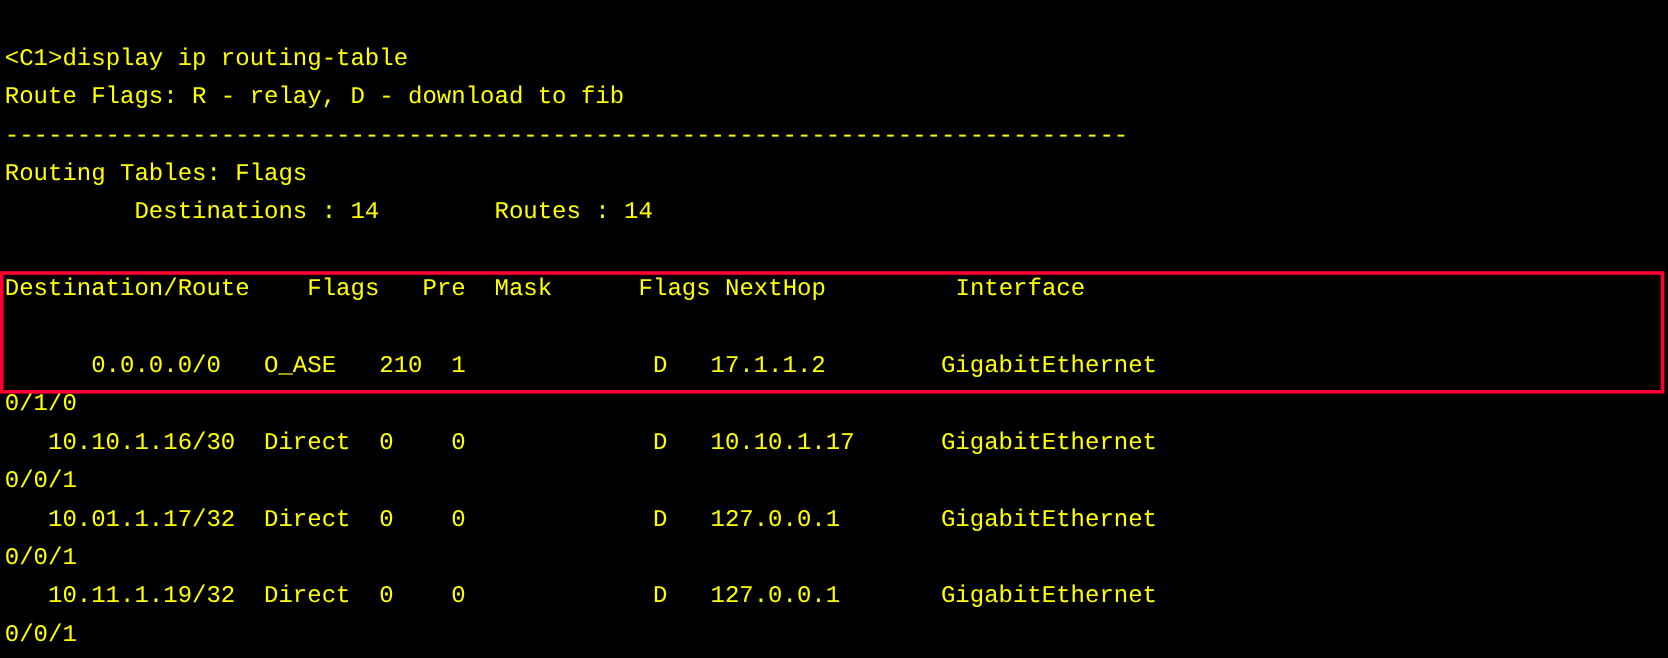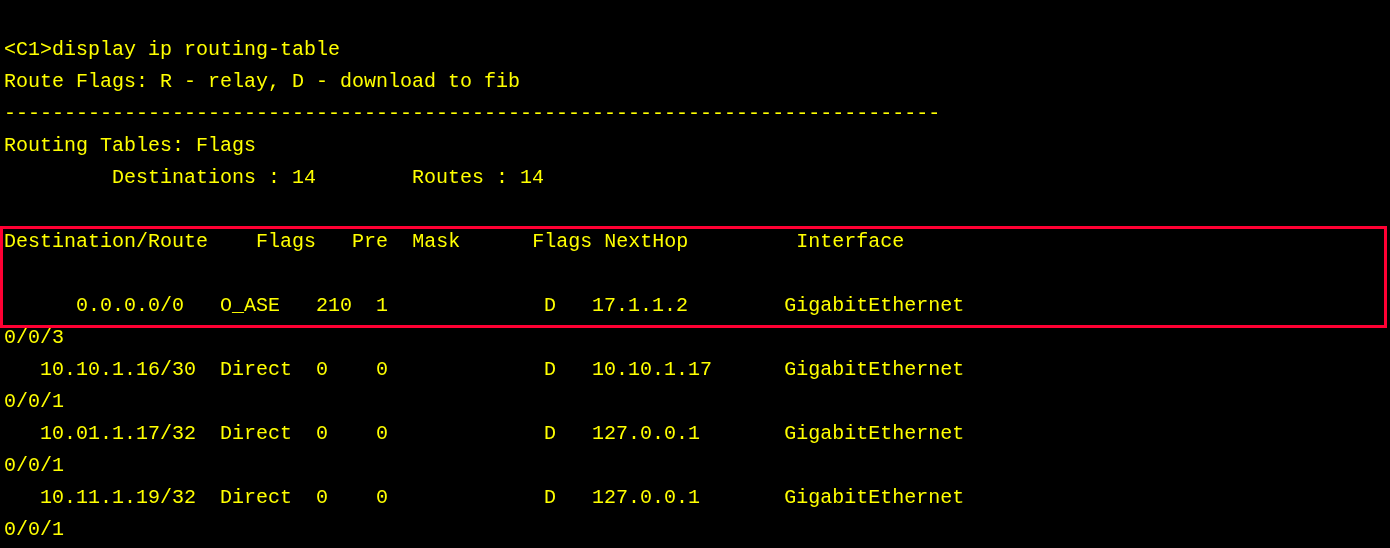--- a/index.html
+++ b/index.html
@@ -30,21 +30,21 @@
 <div class="term">
 <span><span>&lt;C1&gt;</span><span>display ip routing-table</span></span>
 <span>Route Flags: R - relay, D - download to fib</span>
 <span>------------------------------------------------------------------------------</span>
 <span>Routing Tables: Flags</span>
 <span>         Destinations : 14        Routes : 14</span>
 <span></span>
 <span><span>Destination/Route</span>    <span>Flags</span>   <span>Pre</span>  <span>Mask</span>      <span>Flags</span> <span>NextHop</span>         <span>Interface</span></span>
 <span></span>
 <span>      0.0.0.0/0   O_ASE   210  1             D   17.1.1.2        GigabitEthernet</span>
-<span>0/0/3</span>
+<span>0/1/0</span>
 <span>   10.10.1.16/30  Direct  0    0             D   10.10.1.17      GigabitEthernet</span>
 <span>0/0/1</span>
 <span>   10.01.1.17/32  Direct  0    0             D   127.0.0.1       GigabitEthernet</span>
 <span>0/0/1</span>
 <span>   10.11.1.19/32  Direct  0    0             D   127.0.0.1       GigabitEthernet</span>
 <span>0/0/1</span>
 
 </div>
 
 <div class="highlight-box" style="left: 0px; top: 226px; width: 1387px; height: 102px;"></div>

